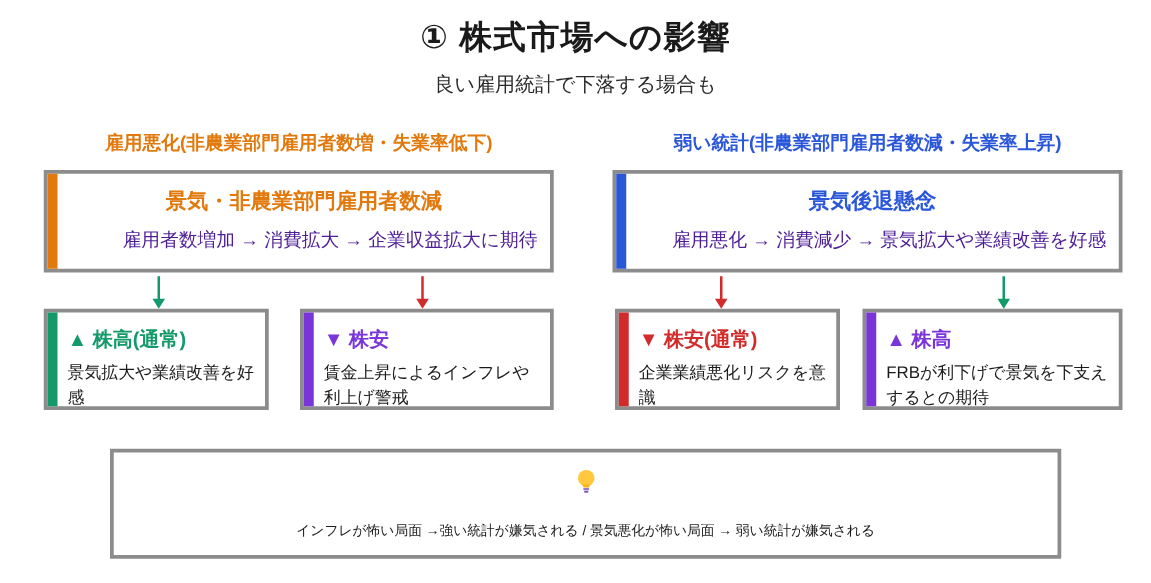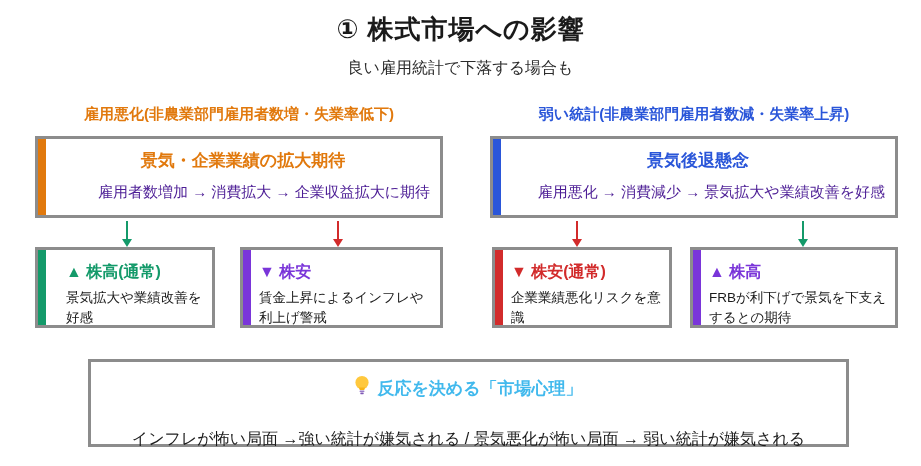--- a/index.html
+++ b/index.html
@@ -39,37 +39,37 @@
   .arrow.red .head{border-top-color:var(--red,#D22B2B);}
   .outcome{top:247px;height:81px;}
   .outcome-label{margin:12px 8px 0 16px;font-size:16px;font-weight:bold;white-space:nowrap;}
   .outcome.c-green .outcome-label{color:var(--green,#149A6A);}
   .outcome.c-purple .outcome-label{color:var(--purple,#7A35D9);}
   .outcome.c-red .outcome-label{color:var(--red,#D22B2B);}
   .outcome-body{margin:5px 8px 0 16px;font-size:13.5px;line-height:1.45;color:#1a1a1a;}
   .footer-box{left:88px;top:359px;width:761px;height:88px;}
   .footer-title{margin-top:13px;display:flex;justify-content:center;align-items:center;gap:7px;
     font-size:17px;font-weight:bold;color:var(--lightblue,#41B9ED);}
-  .footer-body{margin-top:28px;text-align:center;font-size:16px;color:#1a1a1a;}
+  .footer-body{margin-top:16px;text-align:center;font-size:11px;color:#1a1a1a;}
   .bulb{display:inline-block;}
 </style>
 </head>
 <body>
 
 <div class="canvas">
 
   <div class="page-title">① 株式市場への影響</div>
   <div class="page-subtitle">良い雇用統計で下落する場合も</div>
 
   <div class="col-header strong">雇用悪化(非農業部門雇用者数増・失業率低下)</div>
   <div class="col-header weak">弱い統計(非農業部門雇用者数減・失業率上昇)</div>
 
   <div class="box main-box strong">
     <div class="accent orange"></div>
-    <div class="main-box-title">景気・企業業績の拡大期待</div>
+    <div class="main-box-title">景気・非農業部門雇用者数減</div>
     <div class="main-box-body">雇用者数増加 → 消費拡大 → 企業収益拡大に期待</div>
   </div>
 
   <div class="box main-box weak">
     <div class="accent blue"></div>
     <div class="main-box-title">景気後退懸念</div>
     <div class="main-box-body">雇用悪化 → 消費減少 → 景気拡大や業績改善を好感</div>
   </div>
 
   <div class="arrow green" style="left:122px;">
@@ -82,21 +82,21 @@
   </div>
   <div class="arrow red" style="left:572px;">
     <div class="stem"></div>
       <div class="head"></div>
   </div>
   <div class="arrow green" style="left:798px;">
     <div class="stem"></div>
       <div class="head"></div>
   </div>
 
-  <div class="box outcome c-green" style="left:35px;width:180px;padding-left:12px;">
+  <div class="box outcome c-green" style="left:35px;width:180px;">
     <div class="accent green"></div>
     <div class="outcome-label">▲ 株高(通常)</div>
     <div class="outcome-body">景気拡大や業績改善を好感</div>
   </div>
 
   <div class="box outcome c-purple" style="left:240px;width:203px;">
     <div class="accent purple"></div>
     <div class="outcome-label">▼ 株安</div>
     <div class="outcome-body">賃金上昇によるインフレや利上げ警戒</div>
   </div>
@@ -116,18 +116,17 @@
   <div class="box footer-box">
     <div class="footer-title">
       <span class="bulb">
         <svg width="16" height="21" viewBox="0 0 16 21" aria-hidden="true">
           <circle cx="8" cy="7.5" r="6.6" fill="#FFC83D"></circle>
           <path d="M5 12.5 L11 12.5 L10.3 15 L5.7 15 Z" fill="#F7B318"></path>
           <rect x="5.6" y="15.4" width="4.8" height="1.7" rx="0.6" fill="#9B7BC8"></rect>
           <rect x="6.3" y="17.6" width="3.4" height="1.6" rx="0.6" fill="#7E57B5"></rect>
         </svg>
       </span>
-      <span>反応を決める「市場心理」</span>
     </div>
     <div class="footer-body">インフレが怖い局面 →強い統計が嫌気される / 景気悪化が怖い局面 → 弱い統計が嫌気される</div>
   </div>
 
 </div>
 
 </body></html>

